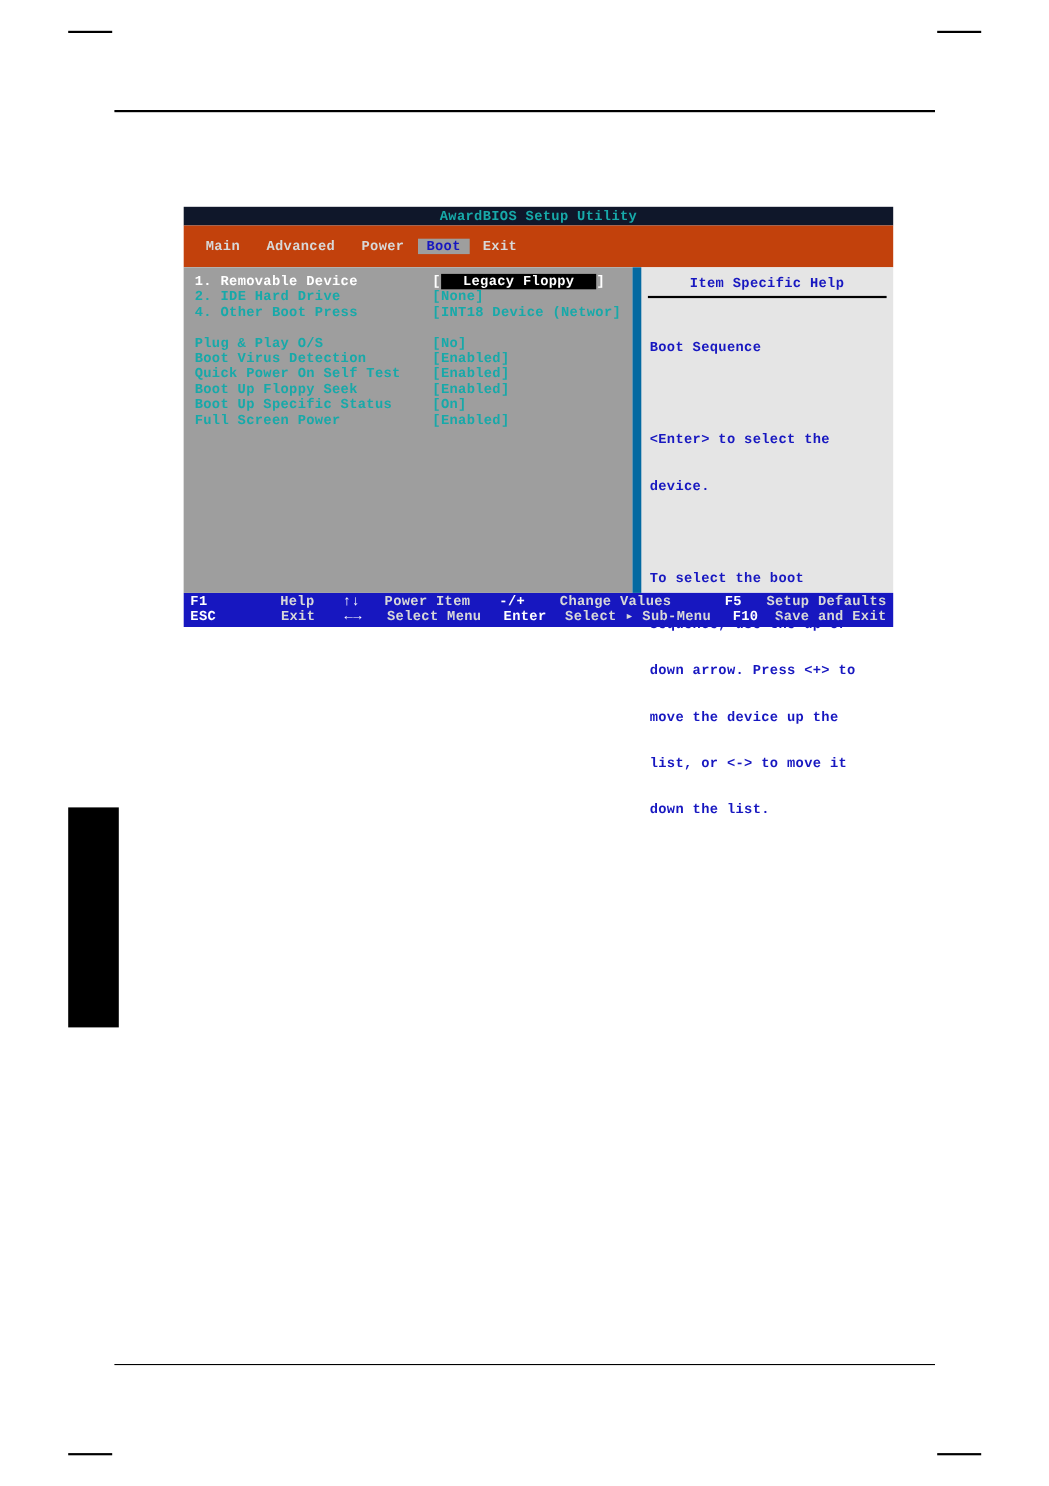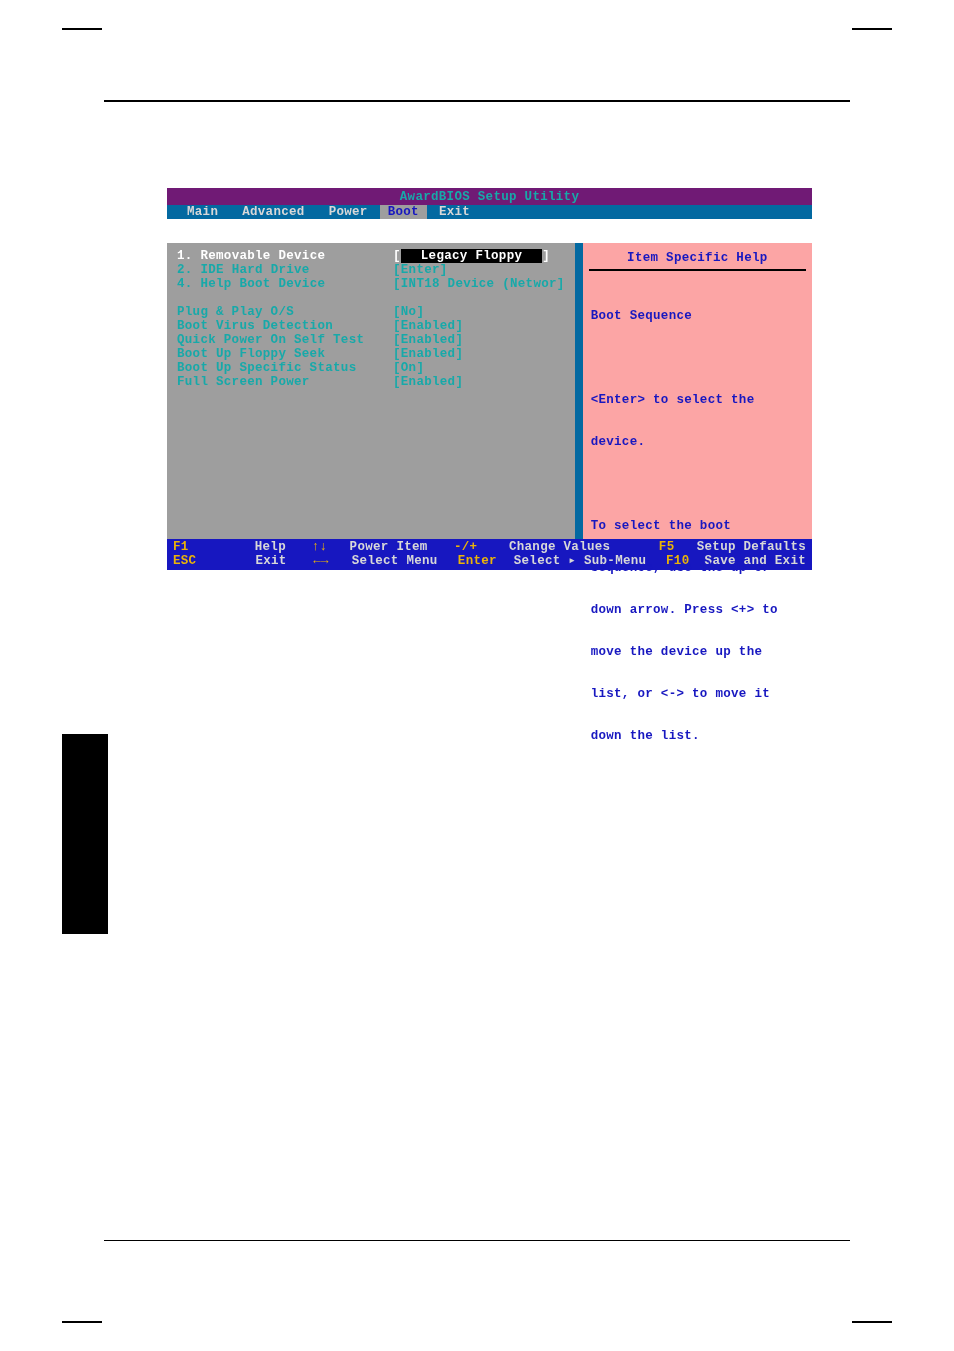--- a/index.html
+++ b/index.html
@@ -33,44 +33,43 @@
       position: absolute;
       top: 160px;
       left: 105px;
       width: 645px;
       font-size: 12.5px;
       line-height: 14px;
       letter-spacing: 0.3px;
       font-weight: bold;
     }
     .bios-title {
-      background: #701a75;
+      background: #0f172a;
       color: #17a9a9;
       text-align: center;
       padding: 2px 0 1px 0;
     }
     .bios-menu {
-      background: #0369a1;
+      background: #c2410c;
       color: #d8d8d8;
       display: flex;
-      padding: 0 8px;
+      padding: 12px 8px;
       align-items: center;
     }
     .bios-menu span { padding: 0 12px; }
     .bios-menu .active {
       background: #9e9e9e;
       color: #1717c0;
       padding: 0 8px;
     }
 
     .bios-body {
       display: flex;
-      background: #fca5a5;
+      background: #e5e5e5;
       height: 296px;
-      margin-top: 24px;
     }
     .bios-left {
       flex: 1.55;
       background: #9e9e9e;
       padding: 6px 10px;
       position: relative;
       color: #17a9a9;
     }
     .bios-left .selrow { color: #fff; }
     .bios-left .selval {
@@ -98,21 +97,21 @@
       padding: 10px 8px;
       white-space: pre-wrap;
     }
 
     .bios-footer {
       background: #1717c0;
       color: #d8d8d8;
       padding: 1px 6px 2px 6px;
     }
     .bios-footer .frow { display: flex; white-space: pre; }
-    .bios-footer .yk { color: #eab308; }
+    .bios-footer .yk { color: #ffffff; }
     .fcol1 { width: 44px; }
     .fcol2 { width: 60px; margin-left: 40px; }
     .fcol3 { width: 40px; }
     .fcol4 { width: 110px; }
     .fcol5 { width: 58px; }
     .fcol6 { width: 158px; }
     .fcol7 { width: 40px; }
     .fcol8 { }
   </style>
 </head>
@@ -139,24 +138,24 @@
     </div>
 
     <div class="bios-body">
       <div class="bios-left">
         <div class="row selrow">
           <span class="lbl"><span>1.</span> <span>Removable Device</span></span>
           <span class="val">[<span class="selval">Legacy Floppy</span>]</span>
         </div>
         <div class="row">
           <span class="lbl"><span>2.</span> <span>IDE Hard Drive</span></span>
-          <span class="val">[Enter]</span>
-        </div>
-        <div class="row">
-          <span class="lbl"><span>4.</span> <span>Help Boot Device</span></span>
+          <span class="val">[None]</span>
+        </div>
+        <div class="row">
+          <span class="lbl"><span>4.</span> <span>Other Boot Press</span></span>
           <span class="val">[INT18 Device (Networ]</span>
         </div>
         <div class="row">&nbsp;</div>
         <div class="row">
           <span class="lbl">Plug &amp; Play O/S</span>
           <span class="val">[No]</span>
         </div>
         <div class="row">
           <span class="lbl">Boot Virus Detection</span>
           <span class="val">[Enabled]</span>

